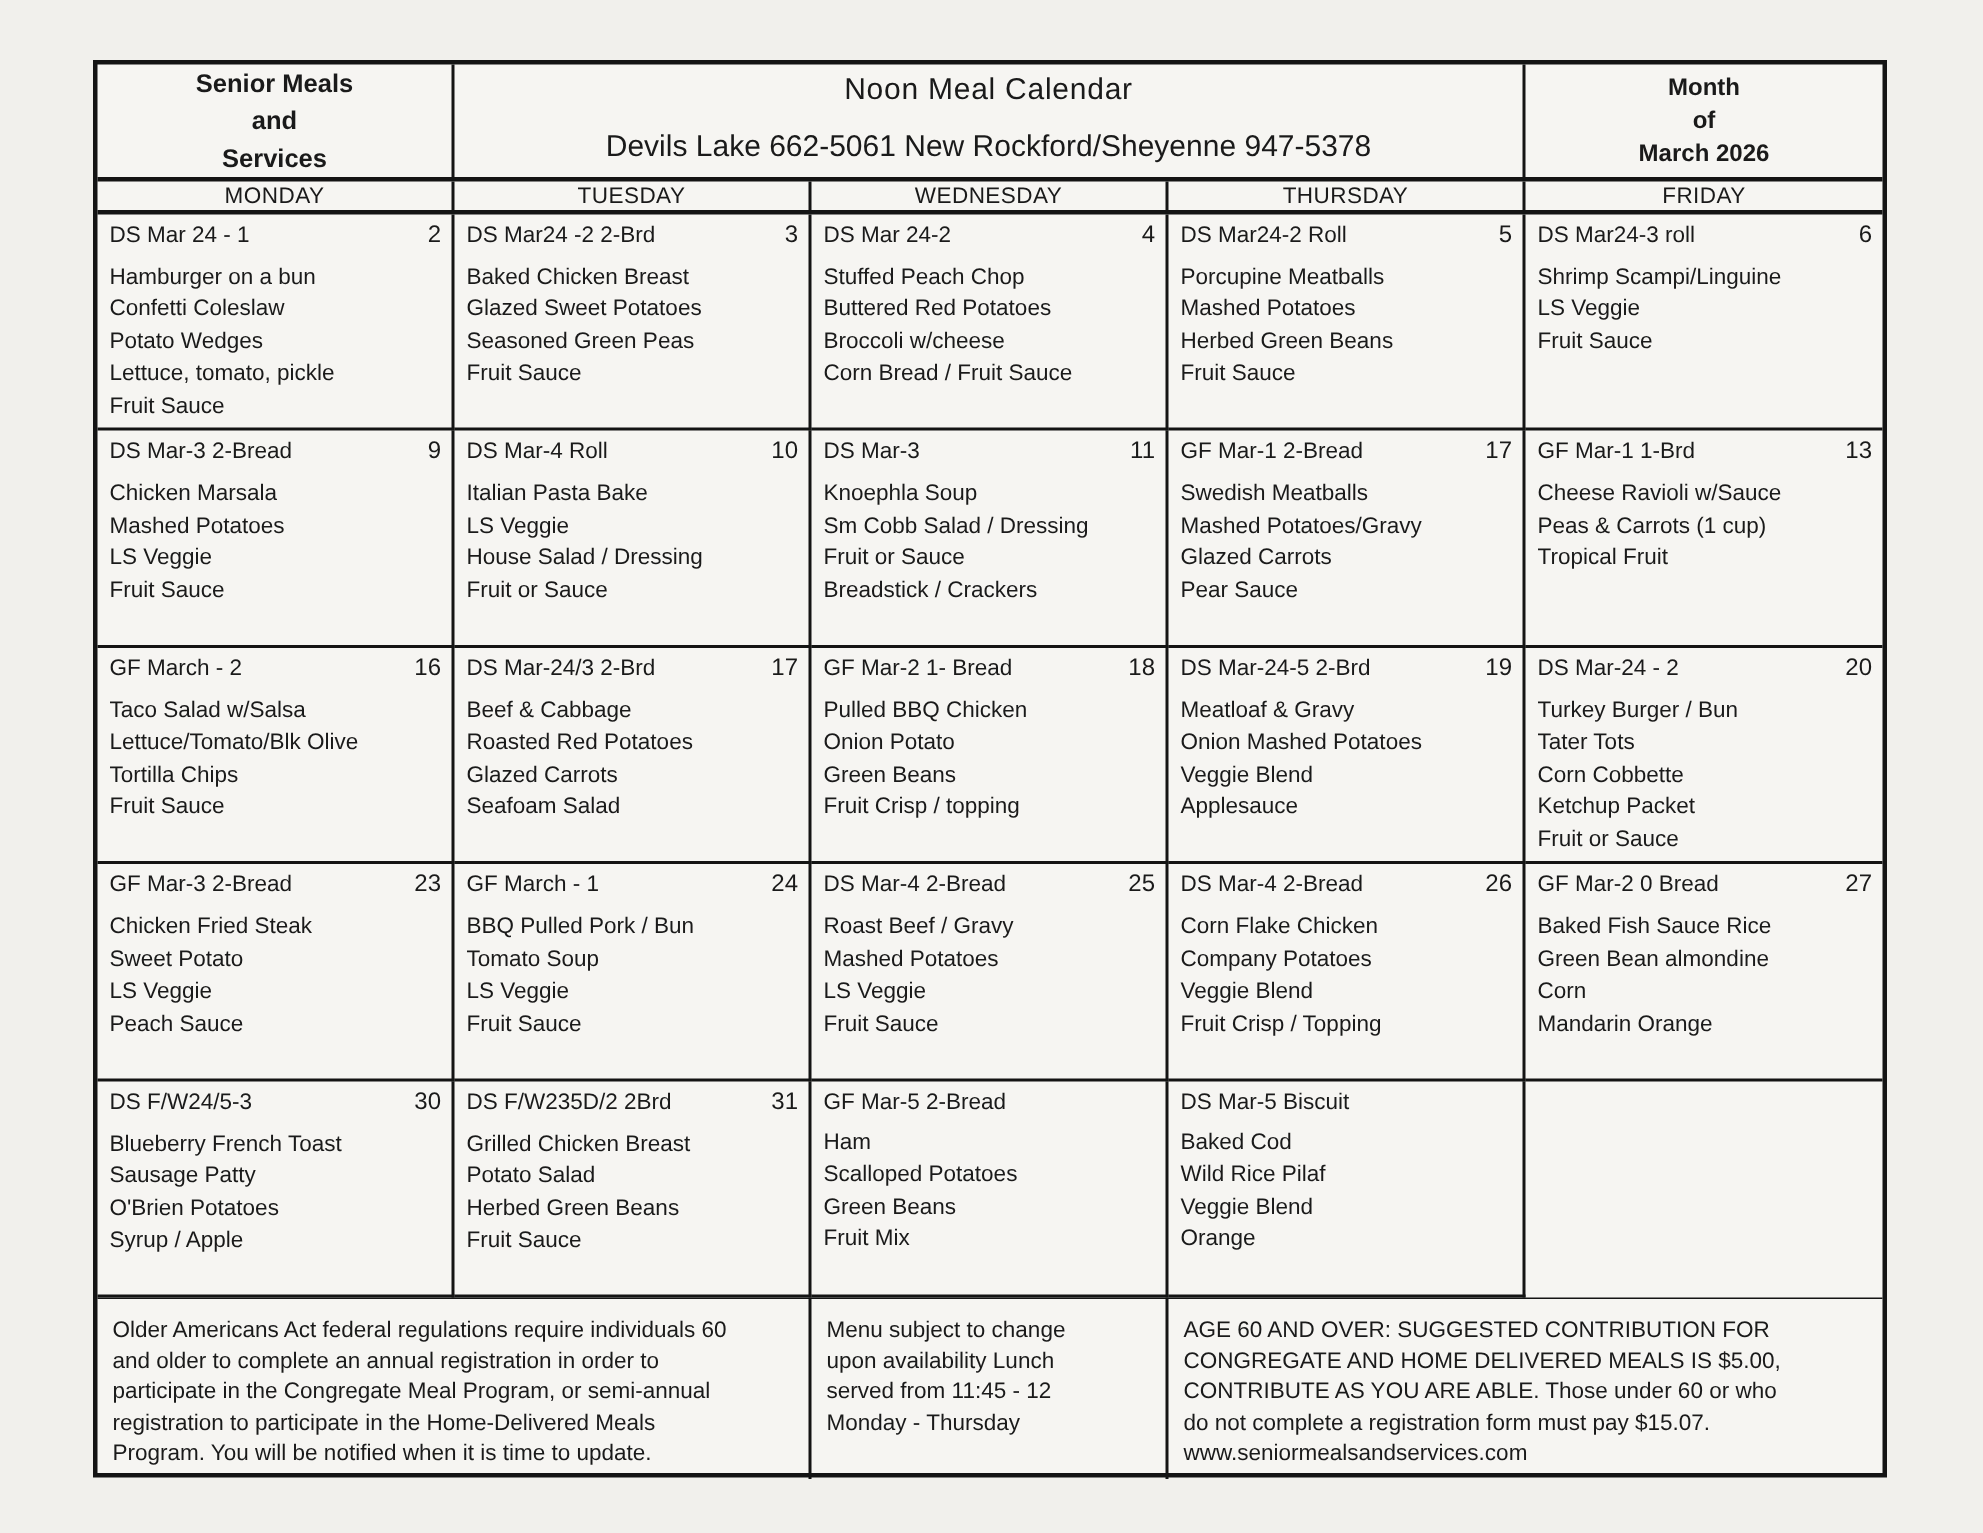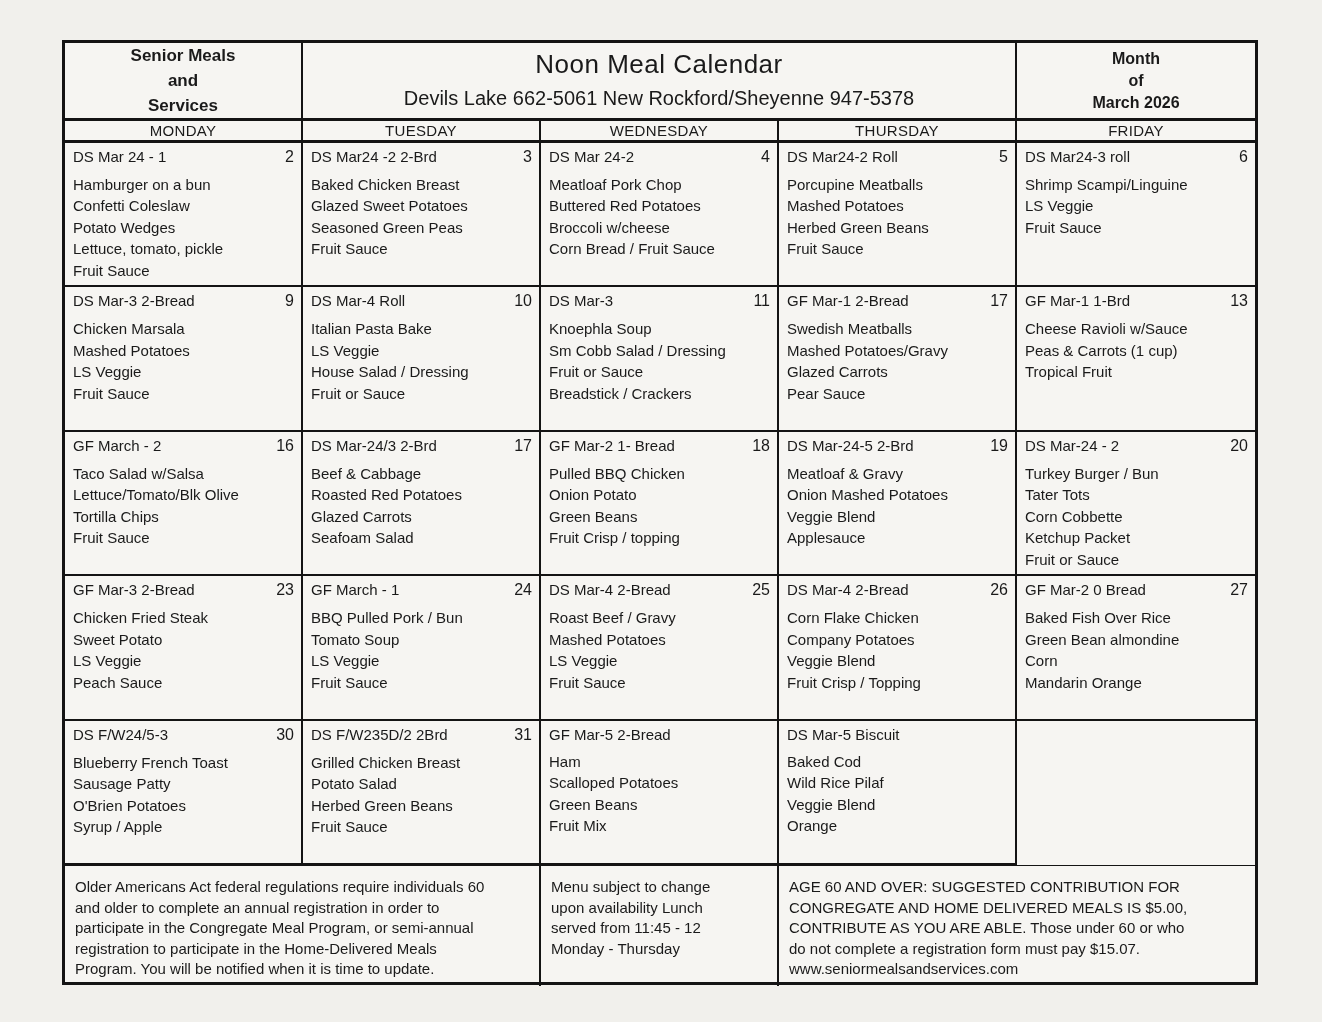--- a/index.html
+++ b/index.html
@@ -29,21 +29,21 @@
   .hdr-cell { border-right: 2px solid #141414; }
   .hdr-cell:last-child { border-right: none; }
   .org-cell {
     display: flex; flex-direction: column; align-items: center; justify-content: center;
     font-weight: bold; font-size: 17px; line-height: 25px; text-align: center;
   }
   .title-cell {
     display: flex; flex-direction: column; align-items: center; justify-content: space-between;
     padding: 6px 4px 8px 4px; text-align: center;
   }
-  .main-title { font-size: 26px; letter-spacing: 0.5px; }
+  .main-title { font-size: 20px; letter-spacing: 0.5px; }
   .sub-title  { font-size: 20px; }
   .month-cell {
     display: flex; flex-direction: column; align-items: center; justify-content: center;
     font-weight: bold; font-size: 16px; line-height: 22px; text-align: center;
   }
 
   
   .day-row {
     display: grid;
     grid-template-columns: repeat(5, 1fr);
@@ -150,21 +150,21 @@
             <div>Seasoned Green Peas</div>
             <div>Fruit Sauce</div>
           </div>
         </div>
         <div class="meal-cell">
           <div class="cell-head">
             <span class="cell-code">DS Mar 24-2</span>
             <span class="cell-daynum">4</span>
           </div>
           <div class="cell-items">
-            <div>Meatloaf Pork Chop</div>
+            <div>Stuffed Peach Chop</div>
             <div>Buttered Red Potatoes</div>
             <div>Broccoli w/cheese</div>
             <div>Corn Bread / Fruit Sauce</div>
           </div>
         </div>
         <div class="meal-cell">
           <div class="cell-head">
             <span class="cell-code">DS Mar24-2  Roll</span>
             <span class="cell-daynum">5</span>
           </div>
@@ -353,21 +353,21 @@
             <div>Veggie Blend</div>
             <div>Fruit Crisp / Topping</div>
           </div>
         </div>
         <div class="meal-cell">
           <div class="cell-head">
             <span class="cell-code">GF Mar-2 0 Bread</span>
             <span class="cell-daynum">27</span>
           </div>
           <div class="cell-items">
-            <div>Baked Fish Over Rice</div>
+            <div>Baked Fish Sauce Rice</div>
             <div>Green Bean almondine</div>
             <div>Corn</div>
             <div>Mandarin Orange</div>
           </div>
         </div>
         <div class="meal-cell">
           <div class="cell-head">
             <span class="cell-code">DS F/W24/5-3</span>
             <span class="cell-daynum">30</span>
           </div>

